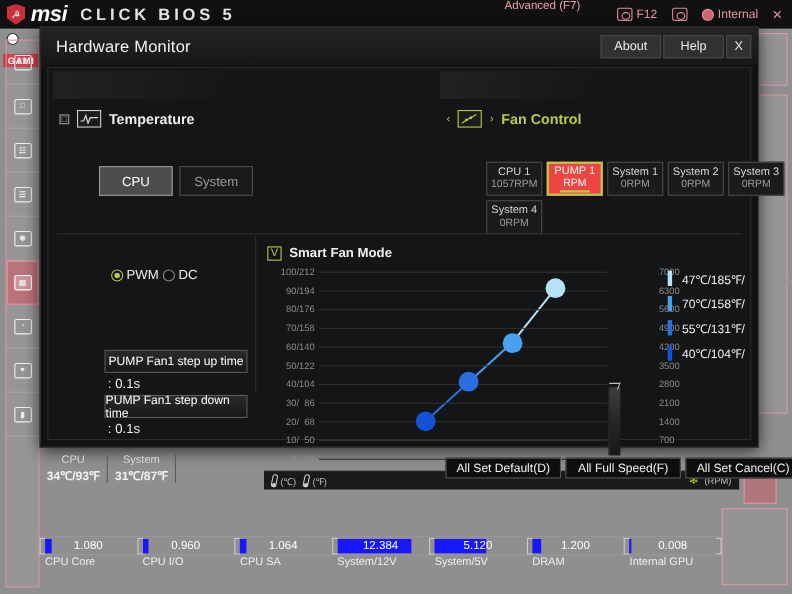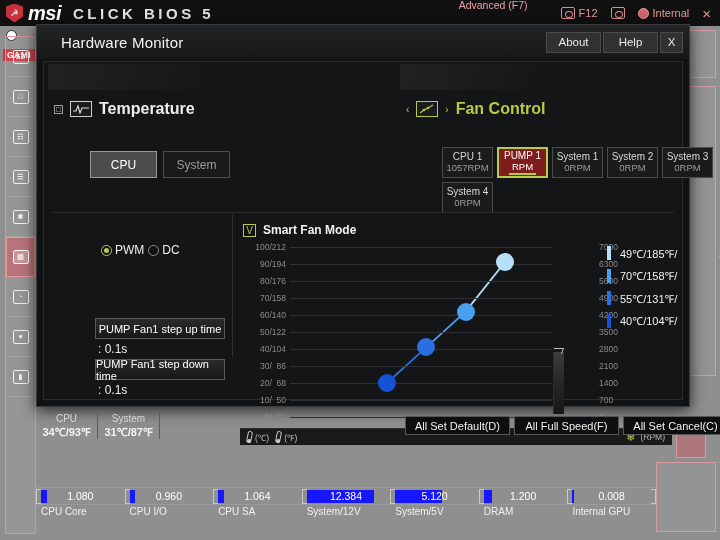--- a/index.html
+++ b/index.html
@@ -102,41 +102,41 @@
   .dialog {
     position: absolute; left: 36px; top: 24px; width: 654px; height: 383px;
     background: #111213; border: 1px solid #3a3a3a;
     box-shadow: 0 3px 14px rgba(0,0,0,0.75);
   }
   .dlg-title-bar {
     position: relative; height: 34px; display: flex; align-items: center;
     background: linear-gradient(180deg,#232425 0%, #161718 100%);
   }
   .dlg-title {
-    font-size: 15px; color: #f2f2f2; padding-left: 24px; letter-spacing: 0.2px;
+    font-size: 15px; color: #f2f2f2; padding-left: 14px; letter-spacing: 0.2px;
   }
   .dlg-btns { margin-left: auto; display: flex; gap: 2px; padding-right: 6px; }
   .dlg-btn {
     min-width: 55px; height: 21px; background: #303132;
     border: 1px solid #4a4b4c; color: #eaeaea; font-size: 11.5px;
     display: flex; align-items: center; justify-content: center;
     cursor: pointer;
   }
   .dlg-btn.x { min-width: 23px; }
 
   .dlg-body {
     position: absolute; left: 6px; right: 6px; top: 36px; bottom: 6px;
     background: #141516; border: 1px solid #2a2b2c;
   }
 
   
   .sect-head {
     position: absolute; display: flex; align-items: center; gap: 7px;
   }
-  .sect-head .cap { font-size: 16px; color: #ededed; font-weight: bold; text-align: right; }
+  .sect-head .cap { font-size: 13px; color: #ededed; font-weight: bold; text-align: right; }
   .sect-icon {
     width: 22px; height: 16px; border: 1px solid #cfcfcf;
     display: flex; align-items: center; justify-content: center;
     background: #1b1c1d;
   }
   .box-plus {
     width: 9px; height: 9px; border: 1px solid #9a9a9a; color: #cfcfcf;
     font-size: 8px; line-height: 7px; text-align: center;
   }
   .sect-arrow { color: #b9c94a; font-size: 10px; }
@@ -164,21 +164,21 @@
     position: absolute; left: 398px; top: 85px; width: 285px;
     display: flex; flex-wrap: wrap; gap: 4px;
   }
   .fan-tab {
     width: 51px; height: 31px; background: #1a1b1c; border: 1px solid #4a4b4c;
     display: flex; flex-direction: column; align-items: center;
     justify-content: center; cursor: pointer; line-height: 1.15;
   }
   .fan-tab .n { font-size: 10px; color: #d8d8d8; }
   .fan-tab .v { font-size: 9.5px; color: #9d9d9d; }
-  .fan-tab.sel { border: 2px solid #b9c94a; background: #7f1d1d; }
+  .fan-tab.sel { border: 2px solid #b9c94a; background: #ef4444; }
   .fan-tab.sel .n, .fan-tab.sel .v { color: #fff; }
   .fan-tab.sel .v {
     border-bottom: 2px solid #b9c94a; padding: 0 3px; text-align: right;
   }
 
   
   .v-div {
     position: absolute; left: 188px; top: 152px; bottom: 42px; width: 1px;
     background: #2f3031;
   }
@@ -536,21 +536,21 @@
           <div class="pt" style="width: 18px; height: 18px; left: 96.94px; top: 136px; background: rgb(20, 82, 216);"></div>
           <div class="pt" style="width: 18px; height: 18px; left: 136.24px; top: 100.3px; background: rgb(42, 111, 224);"></div>
           <div class="pt" style="width: 18px; height: 18px; left: 175.54px; top: 64.6px; background: rgb(73, 160, 239);"></div>
           <div class="pt" style="width: 18px; height: 18px; left: 214.84px; top: 15.3px; background: rgb(182, 225, 248);"></div>
         </div>
       <div class="fanbar"></div>
 
       <div class="legend">
           <div class="lg-row">
             <div class="lg-sw" style="background:#b6e1f8"></div>
-            <div class="lg-t">49℃/185℉/</div>
+            <div class="lg-t">47℃/185℉/</div>
             <div class="lg-p">100%</div>
           </div>
           <div class="lg-row">
             <div class="lg-sw" style="background:#49a0ef"></div>
             <div class="lg-t">70℃/158℉/</div>
             <div class="lg-p">63%</div>
           </div>
           <div class="lg-row">
             <div class="lg-sw" style="background:#2a6fe0"></div>
             <div class="lg-t">55℃/131℉/</div>

